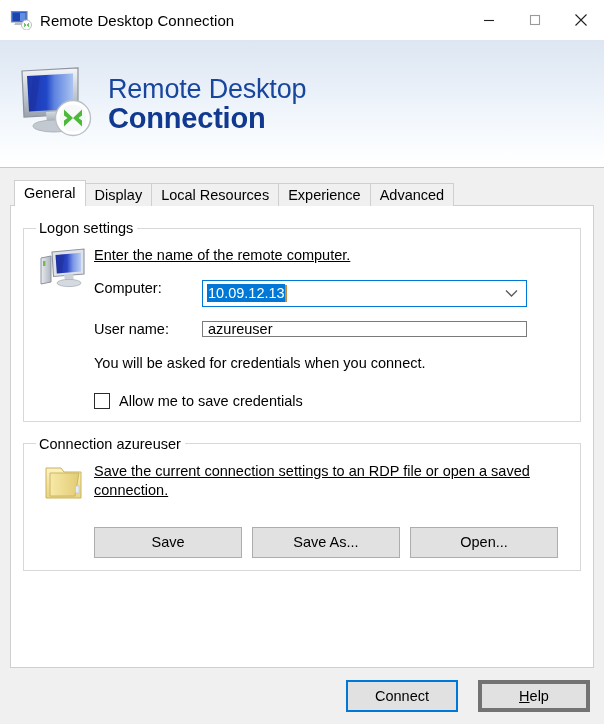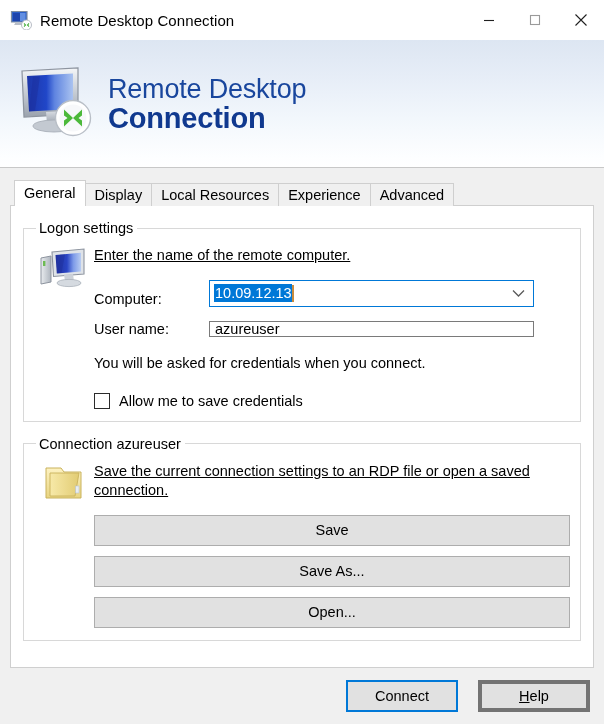--- a/index.html
+++ b/index.html
@@ -184,23 +184,22 @@
   .desc {
     font-size: 14.5px;
     color: #000;
     margin: 4px 0 0 0;
     line-height: 1.35;
     text-decoration: underline;
   }
 
   .field-row {
     display: flex;
-    align-items: flex-end;
+    align-items: flex-start;
     margin-top: 14px;
-    gap: 7px;
   }
   .field-label {
     font-size: 14.5px;
     color: #000;
     width: 108px;
     flex: none;
   }
 
   .combo {
     position: relative;
@@ -273,22 +272,21 @@
   }
   .checkrow-label {
     font-size: 14.5px;
     color: #000;
     margin-left: 9px;
   }
 
   .btnrow {
     display: flex;
     gap: 10px;
-    margin-top: 14px;
-    flex-direction: column;
+    margin-top: 26px;
   }
   .btn {
     background: #e1e1e1;
     border: 1px solid #adadad;
     font-family: "Liberation Sans", sans-serif;
     font-size: 14.5px;
     color: #000;
     height: 31px;
     min-width: 148px;
     box-sizing: border-box;

